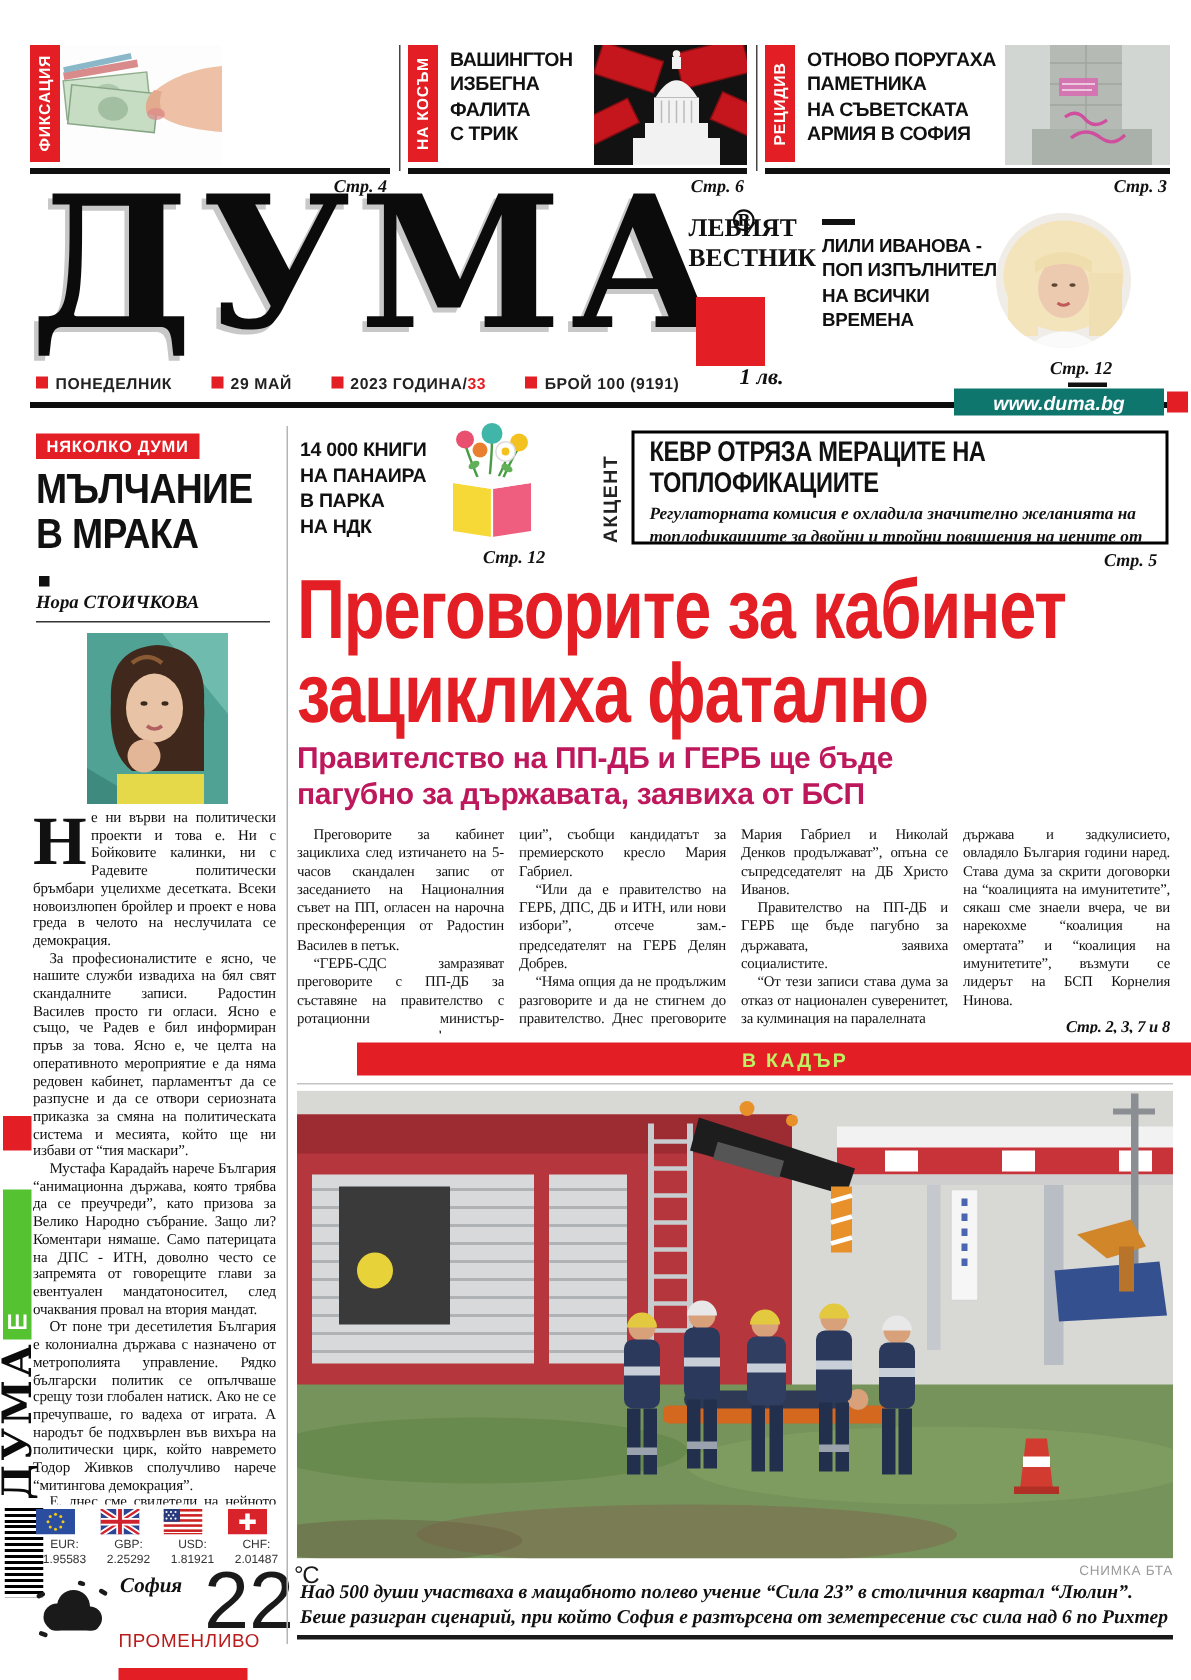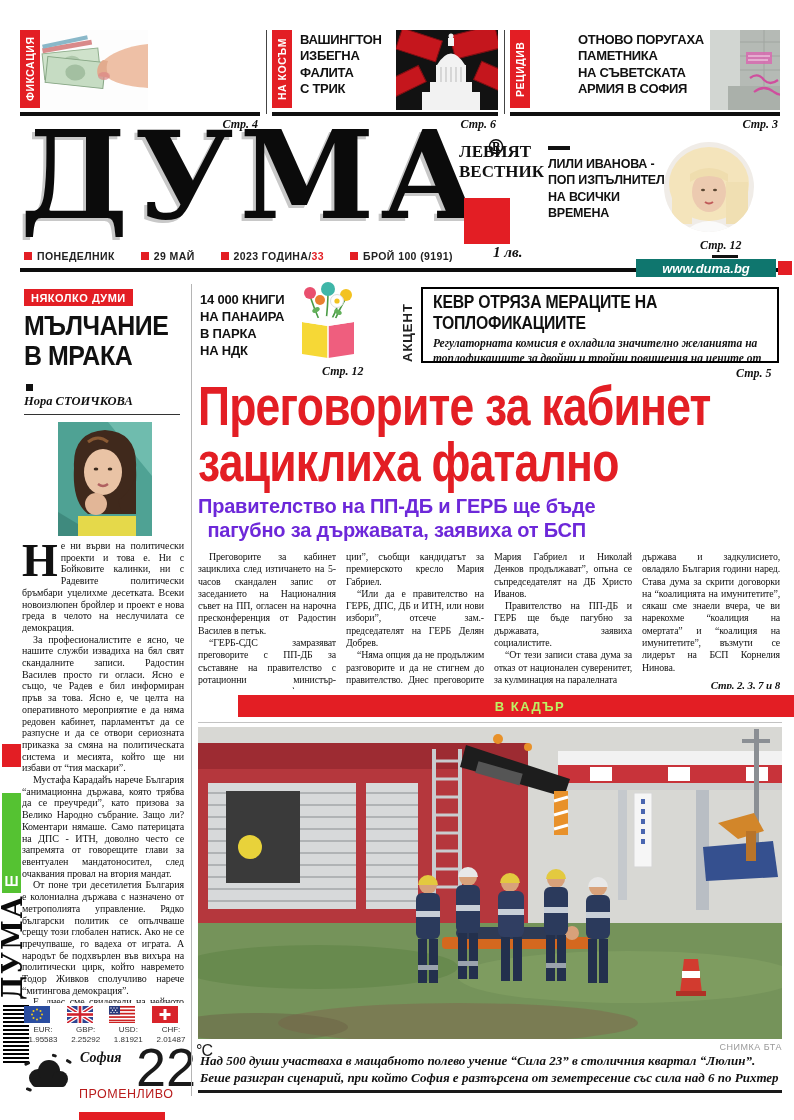--- a/index.html
+++ b/index.html
@@ -90,21 +90,21 @@
   .accent-box{left:421px;top:287px;width:358px;height:76px;border:2px solid #000;box-sizing:border-box;
               padding:3px 8px 0 10px;overflow:hidden;}
   .accent-title{font:800 19px/1.1 "Liberation Sans",sans-serif;letter-spacing:-.3px;
                 width:120%;transform:scaleX(.83);transform-origin:0 0;margin:0;}
   .accent-text{font:italic 700 11.5px/1.28 "Liberation Serif",serif;margin:2px 0 0;}
   .accent-text::first-line{}
   .accent-page{left:736px;top:366px;font:700 italic 12px "Liberation Serif",serif;}
   
   .main-head{left:198px;top:378px;width:735px;transform:scaleX(.795);transform-origin:0 0;
              font:800 56px/1.0 "Liberation Sans",sans-serif;letter-spacing:-1px;color:#e31e24;}
-  .subhead{left:198px;top:494px;font:700 20px/1.22 "Liberation Sans",sans-serif;color:#6d28d9;letter-spacing:-.2px;text-align:center;}
+  .subhead{left:198px;top:494px;font:700 20px/1.22 "Liberation Sans",sans-serif;color:#be185d;letter-spacing:-.2px;}
   .cols{left:198px;top:551px;width:584px;display:flex;gap:10px;}
   .col{width:138px;height:138px;overflow:hidden;font:9.9px/12.3px "Liberation Serif",serif;
        text-align:justify;letter-spacing:-.15px;}
   .col p{margin:0;}
   .pgref{text-align:right;font:700 italic 11px "Liberation Serif",serif;margin-top:5px !important;}
   .banner{left:198px;top:695px;width:584px;height:22px;background:#e31e24;color:#bef264;
           font:700 13px "Liberation Sans",sans-serif;letter-spacing:1.5px;
           display:flex;align-items:center;justify-content:center;margin-left:40px;}
   .photo-rule{left:198px;top:722px;width:584px;height:1px;background:#c3c3c3;}
   .photo{left:198px;top:727px;width:584px;height:312px;overflow:hidden;}
@@ -180,21 +180,21 @@
       </div>
     </div>
     <div class="t-rule"></div>
     <div class="t-page">Стр. 6</div>
   </div>
   <div class="vdiv" style="left:504px;"></div>
 
   <div class="teaser" style="left:510px;width:270px;">
     <div class="t-row">
       <div class="t-tag">РЕЦИДИВ</div>
-      <div class="t-title pre" style="width:128px;margin-left:40px;">ОТНОВО ПОРУГАХА
+      <div class="t-title pre" style="width:128px;">ОТНОВО ПОРУГАХА
 ПАМЕТНИКА
 НА СЪВЕТСКАТА
 АРМИЯ В СОФИЯ</div>
       <div class="t-img">
         <svg width="118" height="80" viewBox="0 0 118 80">
           <rect width="118" height="80" fill="#d2d6d2"></rect>
           <rect x="62" y="0" width="16" height="80" fill="#c0c5c0"></rect>
           <rect x="30" y="0" width="48" height="58" fill="#b5bab5"></rect>
           <g stroke="#a0a5a0" stroke-width="1">
               <line x1="30" y1="12" x2="78" y2="12"></line>

